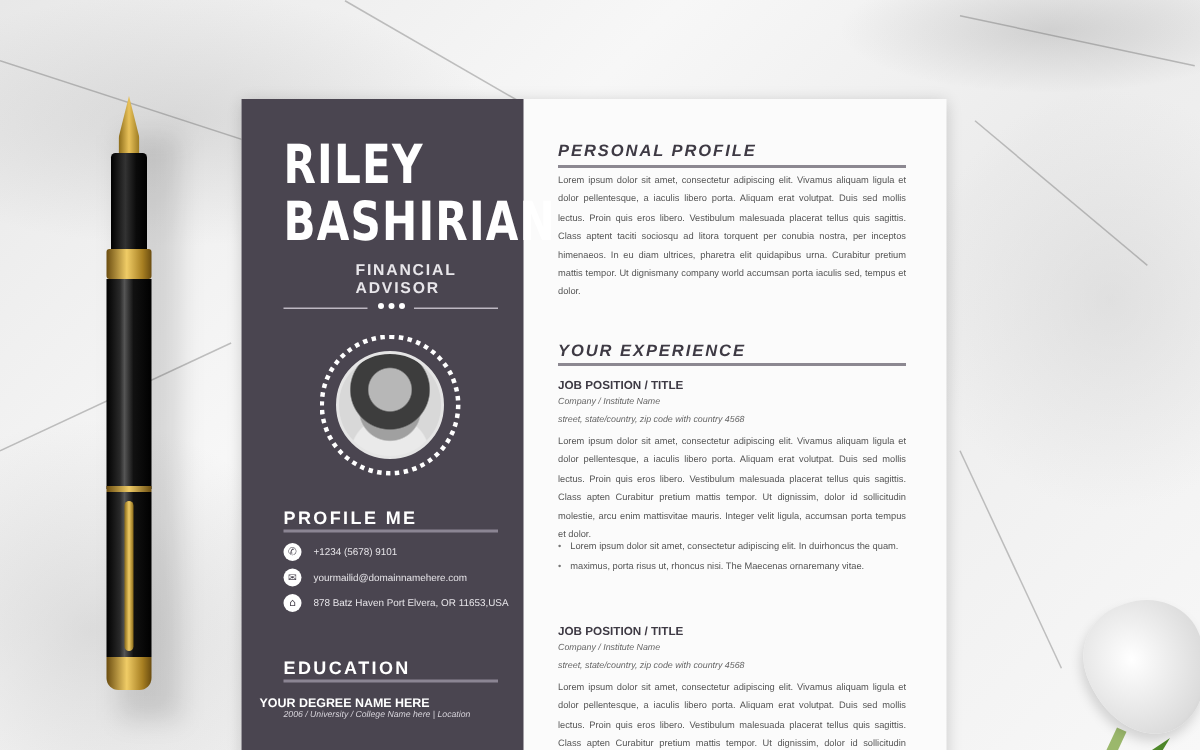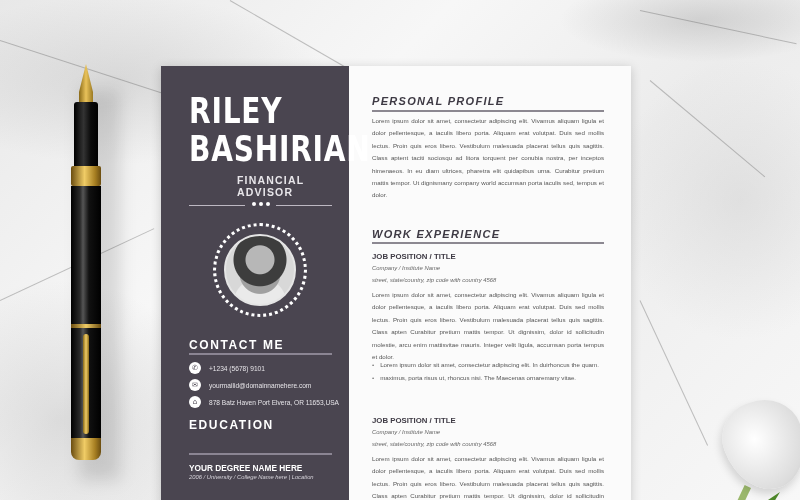--- a/index.html
+++ b/index.html
@@ -82,21 +82,21 @@
                 #d8d8d8;
     border: 2px solid #e5e5e5; }
 
   .sb-heading { position: absolute; left: 28px; font-size: 12px; font-weight: bold;
     letter-spacing: 1.6px; color: #fff; }
   .sb-rule { position: absolute; left: 28px; width: 143px; height: 2px; background: #8b8593; }
   .contact-row { position: absolute; left: 28px; display: flex; align-items: center; gap: 8px; }
   .contact-icon { width: 12px; height: 12px; border-radius: 50%; background: #fff; color: #4a4550;
     font-size: 7px; line-height: 12px; text-align: center; font-family: "DejaVu Sans", sans-serif; }
   .contact-text { font-size: 6.6px; color: #e6e4e8; }
-  .degree { position: absolute; left: 28px; top: 397px; font-size: 8.3px; font-weight: bold; color: #fff; }
+  .degree { position: absolute; left: 12px; top: 397px; font-size: 8.3px; font-weight: bold; color: #fff; }
   .edu-meta { position: absolute; left: 28px; top: 408px; font-size: 5.8px; font-style: italic; color: #d7d4db; }
 
   
   .main { position: absolute; left: 211px; top: 0; width: 232px; height: 100%; color: #555; }
   .m-heading { position: absolute; left: 0; font-size: 11px; font-weight: bold; letter-spacing: 1.3px; color: #3e3a44; font-style: italic; }
   .m-rule { position: absolute; left: 0; width: 232px; height: 1.5px; background: #8c8891; }
   .para { position: absolute; left: 0; width: 232px; font-size: 6.2px; line-height: 12.4px;
     text-align: justify; color: #555; }
   .job-title { position: absolute; left: 0; font-size: 7.8px; font-weight: bold; color: #3e3a44; }
   .job-meta { position: absolute; left: 0; font-size: 5.9px; font-style: italic; color: #666; line-height: 12px; }
@@ -147,48 +147,48 @@
           <span></span>
           <span></span>
         </div>
       <div class="line r"></div>
     </div>
 
     <div class="photo-ring">
       <div class="photo"></div>
     </div>
 
-    <div class="sb-heading" style="top:272px;">CONTACT ME</div>
+    <div class="sb-heading" style="top:272px;">PROFILE ME</div>
     <div class="sb-rule" style="top:287px;"></div>
 
     <div class="contact-row" style="top:296px;">
       <span class="contact-icon">✆</span>
       <span class="contact-text">+1234 (5678) 9101</span>
     </div>
     <div class="contact-row" style="top:313px;">
       <span class="contact-icon">✉</span>
       <span class="contact-text">yourmailid@domainnamehere.com</span>
     </div>
     <div class="contact-row" style="top:330px;">
       <span class="contact-icon">⌂</span>
       <span class="contact-text">878 Batz Haven Port Elvera, OR 11653,USA</span>
     </div>
 
-    <div class="sb-heading" style="top:352px;">EDUCATION</div>
+    <div class="sb-heading" style="top:372px;">EDUCATION</div>
     <div class="sb-rule" style="top:387px;"></div>
     <div class="degree">YOUR DEGREE NAME HERE</div>
     <div class="edu-meta">2006 / University / College Name here  |  Location</div>
   </div>
 
   <div class="main">
     <div class="m-heading" style="top:29px;">PERSONAL PROFILE</div>
     <div class="m-rule" style="top:44px;"></div>
     <div class="para" style="top:49px;">Lorem ipsum dolor sit amet, consectetur adipiscing elit. Vivamus aliquam ligula et dolor pellentesque, a iaculis libero porta. Aliquam erat volutpat. Duis sed mollis lectus. Proin quis eros libero. Vestibulum malesuada placerat tellus quis sagittis. Class aptent taciti sociosqu ad litora torquent per conubia nostra, per inceptos himenaeos. In eu diam ultrices, pharetra elit quidapibus urna. Curabitur pretium mattis tempor. Ut dignismany company world accumsan porta iaculis sed, tempus et dolor.</div>
 
-    <div class="m-heading" style="top:162px;">WORK EXPERIENCE</div>
+    <div class="m-heading" style="top:162px;">YOUR EXPERIENCE</div>
     <div class="m-rule" style="top:176px;"></div>
 
     <div class="job-title" style="top:186px;">JOB POSITION / TITLE</div>
     <div class="job-meta" style="top:196px;">Company / Institute Name</div>
     <div class="job-meta" style="top:208px;">street, state/country, zip code with country 4568</div>
     <div class="para" style="top:223px;">Lorem ipsum dolor sit amet, consectetur adipiscing elit. Vivamus aliquam ligula et dolor pellentesque, a iaculis libero porta. Aliquam erat volutpat. Duis sed mollis lectus. Proin quis eros libero. Vestibulum malesuada placerat tellus quis sagittis. Class apten Curabitur pretium mattis tempor. Ut dignissim, dolor id sollicitudin molestie, arcu enim mattisvitae mauris. Integer velit ligula, accumsan porta tempus et dolor.</div>
     <ul class="bullets" style="top:293px;">
       <li>Lorem ipsum dolor sit amet, consectetur adipiscing elit. In duirhoncus the quam.</li>
       <li>maximus, porta risus ut, rhoncus nisi. The Maecenas ornaremany vitae.</li>
     </ul>

